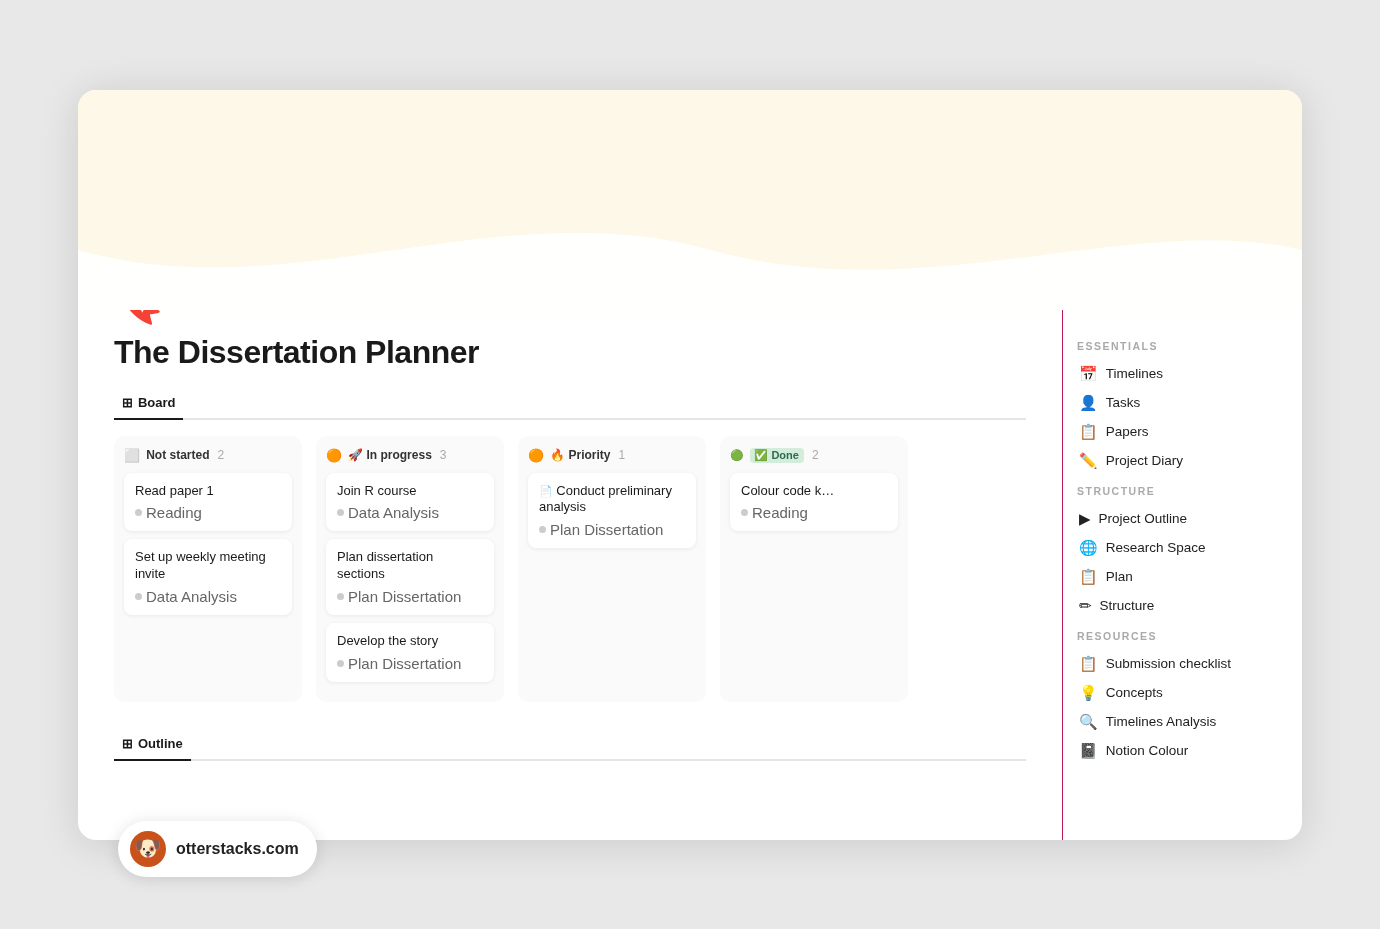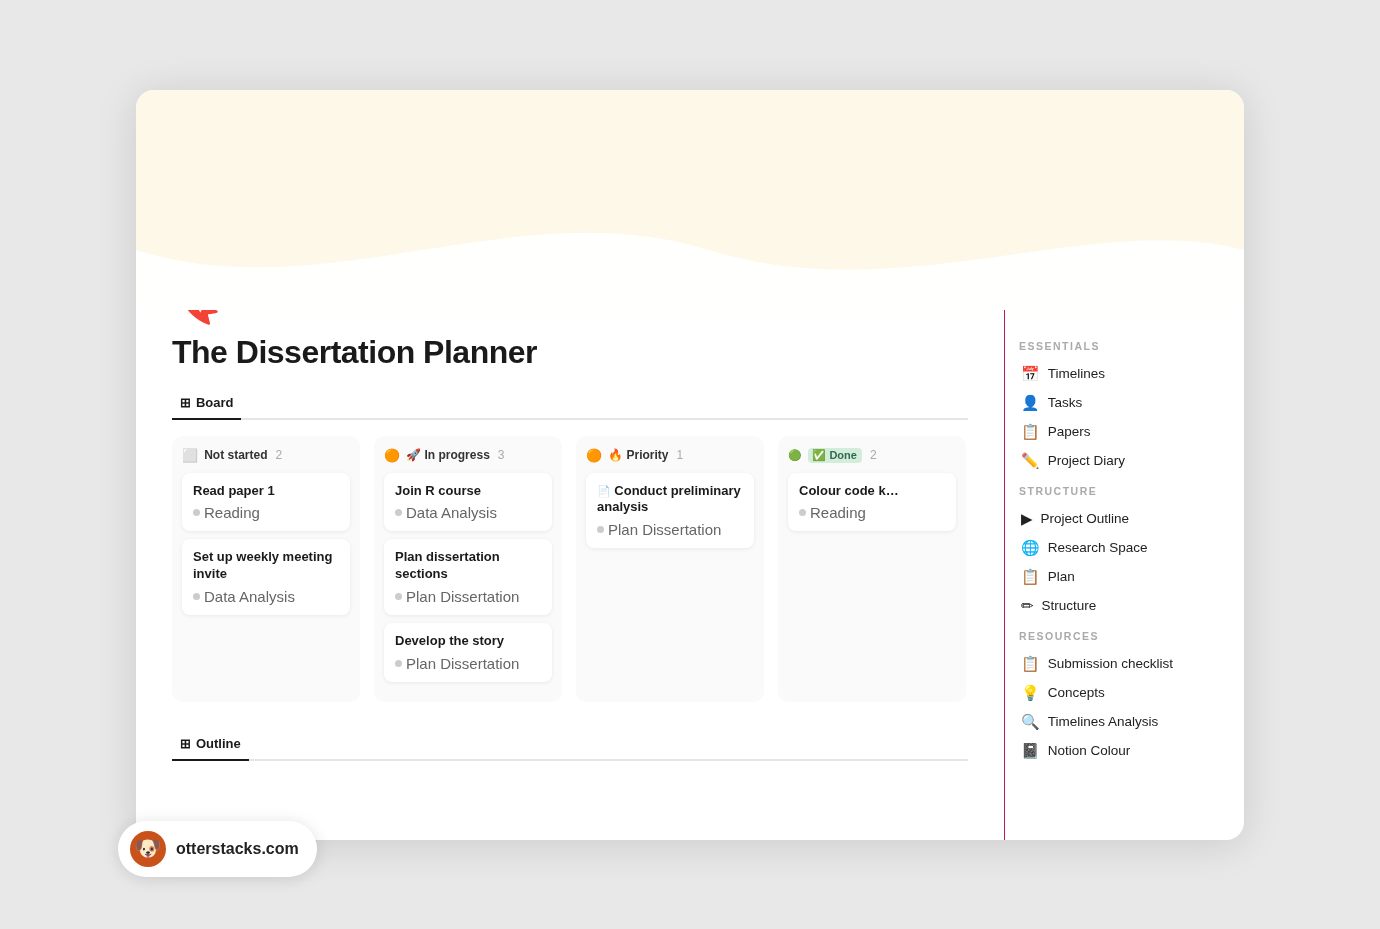--- a/index.html
+++ b/index.html
@@ -6,21 +6,21 @@
     body {
       background: #e8e8e8;
       font-family: -apple-system, BlinkMacSystemFont, 'Segoe UI', sans-serif;
       display: flex;
       align-items: center;
       justify-content: center;
       min-height: 929px;
       width: 1380px;
     }
     .app-window {
-      width: 1108px;
+      width: 1224px;
       min-height: 750px;
       background: #fff;
       border-radius: 18px;
       overflow: hidden;
       box-shadow: 0 4px 40px rgba(0,0,0,0.13);
       position: relative;
       display: flex;
       flex-direction: column;
     }
     
@@ -118,21 +118,21 @@
     .kanban-card {
       background: #fff;
       border-radius: 8px;
       padding: 10px 11px;
       margin-bottom: 8px;
       box-shadow: 0 1px 4px rgba(0,0,0,0.07);
       font-size: 13px;
       color: #1a1a1a;
     }
     .kanban-card-title {
-      font-weight: 700;
+      font-weight: 400;
       margin-bottom: 5px;
       font-size: 13px;
       line-height: 1.3;
     }
     .kanban-card-tag {
       display: flex;
       align-items: center;
       gap: 4px;
       font-size: 15px;
       color: #666;

